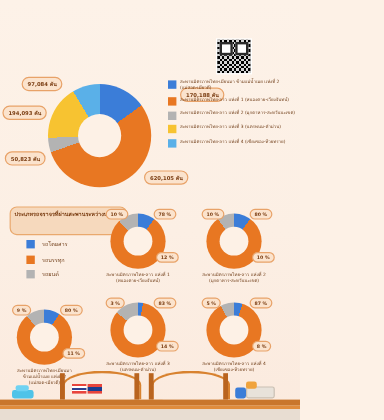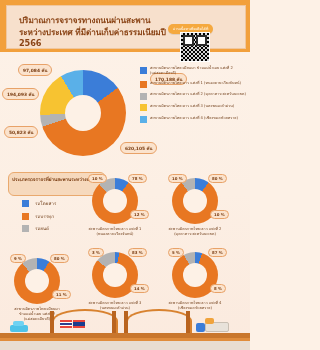--- a/index.html
+++ b/index.html
@@ -116,29 +116,20 @@
     border-bottom:none;border-radius:50% 50% 0 0;background:transparent;
   }
   .car{position:absolute;border-radius:2px;}
   .flag{position:absolute;width:12px;height:8px;}
 </style>
 </head>
 <body>
 
 <div id="root">
 
-  <div class="hdr">
-    <div class="hdr-inner">
-      <div class="title">
-        <span>ปริมาณการจราจรทางถนนผ่านสะพานระหว่างประเทศ</span>
-        <span>ที่มีด่านเก็บค่าธรรมเนียมปี 2566</span>
-      </div>
-    </div>
-    <div class="badge">อ่านเนื้อหาเพิ่มเติมได้ที่</div>
-  </div>
   <div class="qr"></div>
 
   <div class="mainchart">
     <div class="ring" style="background: conic-gradient(rgb(59, 125, 216) 0deg, rgb(59, 125, 216) 54.11deg, rgb(232, 119, 34) 54.11deg, rgb(232, 119, 34) 251.26deg, rgb(179, 179, 179) 251.26deg, rgb(179, 179, 179) 267.42deg, rgb(247, 195, 49) 267.42deg, rgb(247, 195, 49) 329.13deg, rgb(90, 176, 232) 329.13deg, rgb(90, 176, 232) 360deg);"></div>
     <div class="hole"></div>
   </div>
 
   <div id="main-callouts">
       <div class="cal" style="left: 18px; top: 64px;">97,084 คัน</div>
       <div class="cal" style="left: 150px; top: 73px;">170,188 คัน</div>

